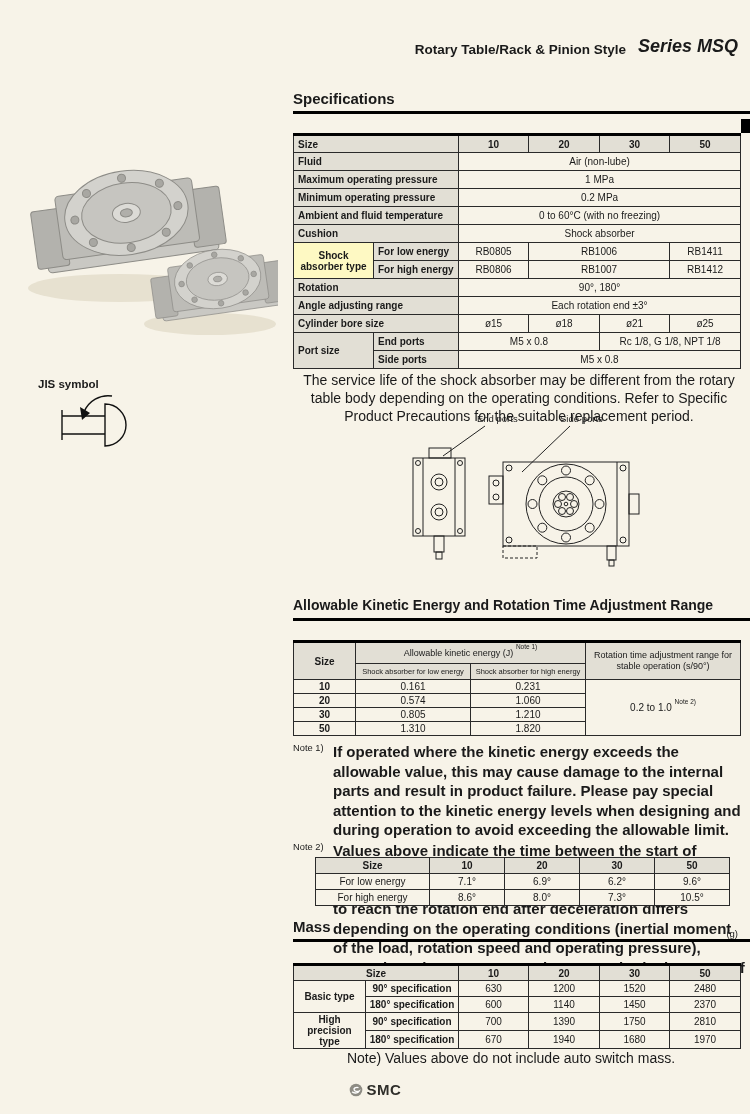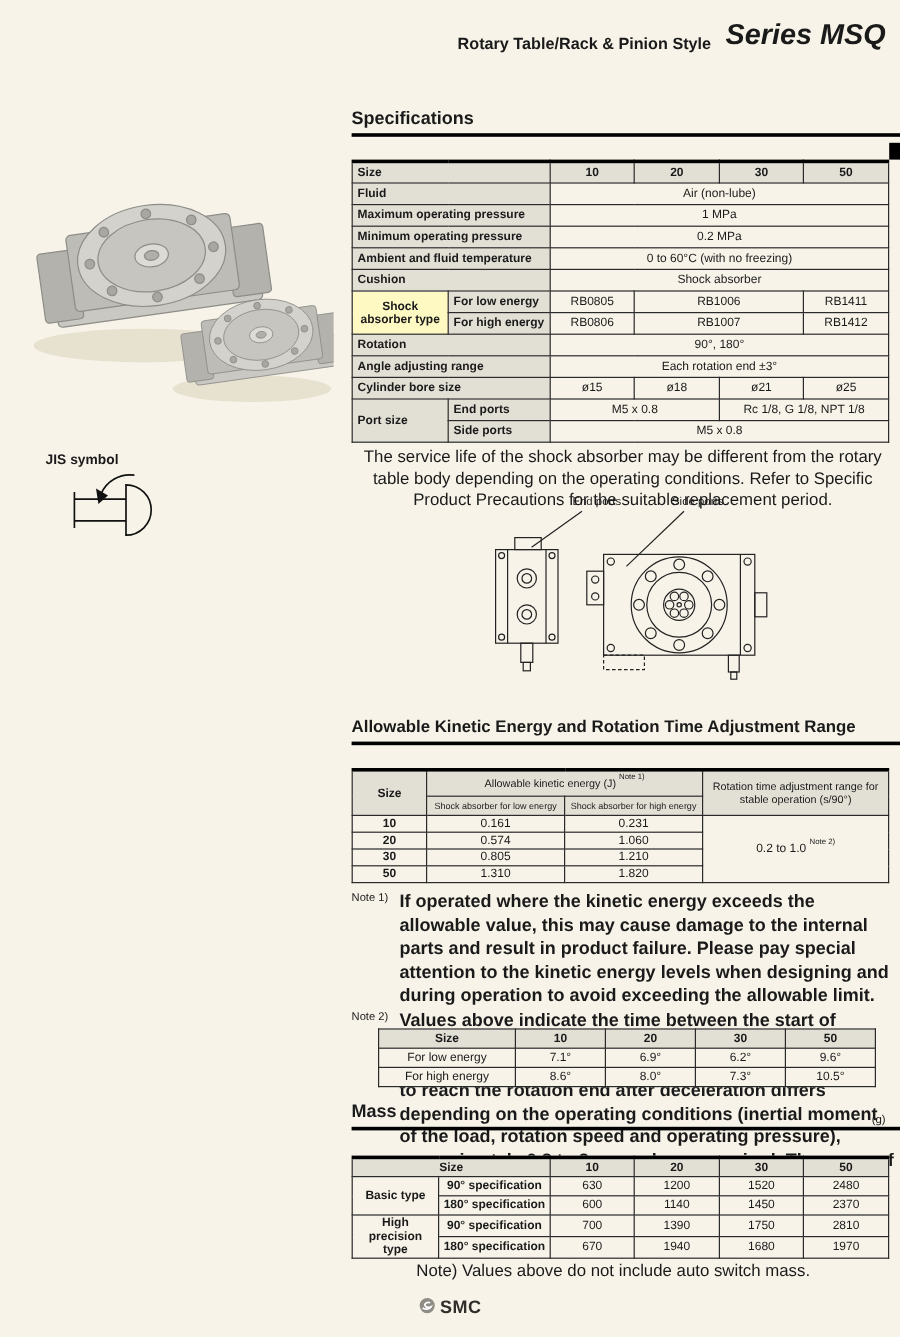--- a/index.html
+++ b/index.html
@@ -3,21 +3,21 @@
 <meta charset="utf-8">
 <style>
   * { margin:0; padding:0; box-sizing:border-box; }
   html,body { width:750px; }
   body { font-family:"Liberation Sans", sans-serif; color:#1a1a1a; background:#f7f3e8; }
   .page { position:relative; width:750px; height:1114px; background:#f7f3e8; overflow:hidden; }
 
   
   .hdr { position:absolute; top:16px; right:12px; display:flex; align-items:flex-end; gap:12px; }
   .hdr-title { font-size:13.5px; font-weight:bold; }
-  .hdr-series { font-size:24px; font-weight:bold; font-style:italic; }
+  .hdr-series { font-size:18px; font-weight:bold; font-style:italic;margin-top:20px; }
 
   
   .sec-head { position:absolute; font-weight:bold; font-size:15px; }
   .rule { position:absolute; height:3px; background:#000; }
   .edge-tab { position:absolute; right:0; width:9px; height:14px; background:#000; }
 
   
   table { border-collapse:collapse; table-layout:fixed; position:absolute; background:#f7f3e8; }
   td,th { border:1px solid #2a2a2a; font-size:10px; font-weight:normal; padding:1px 3px; overflow:hidden; }
   .tbl { border:1.5px solid #000; border-top:3px solid #000; }
@@ -39,21 +39,21 @@
   .para { position:absolute; font-size:14px; line-height:1.3;text-align:center; }
   .note-row { display:flex; margin-bottom:1px; }
   .note-label { width:40px; flex:0 0 40px; font-size:9.3px; line-height:1.3; }
   .note-body { font-size:15px; line-height:1.3; flex:1;font-weight:bold; }
 
   .diag-label { position:absolute; font-size:9.5px; }
   .jis-label { position:absolute; font-weight:bold; font-size:11.5px; }
 
   .mass-unit { position:absolute; font-size:9.5px; }
 
-  .footer { position:absolute; left:0; right:0; bottom:16px; display:flex; justify-content:center; align-items:flex-start; gap:4px;margin-top:44px; }
+  .footer { position:absolute; left:0; right:0; bottom:16px; display:flex; justify-content:center; align-items:center; gap:4px;margin-top:44px; }
   .smc-text { font-weight:bold; font-size:15px; letter-spacing:0.5px; color:#2f2e2a; }
 
   svg { display:block; }
 </style>
 </head>
 <body>
 
 <div class="page">
 
   <div class="hdr">

